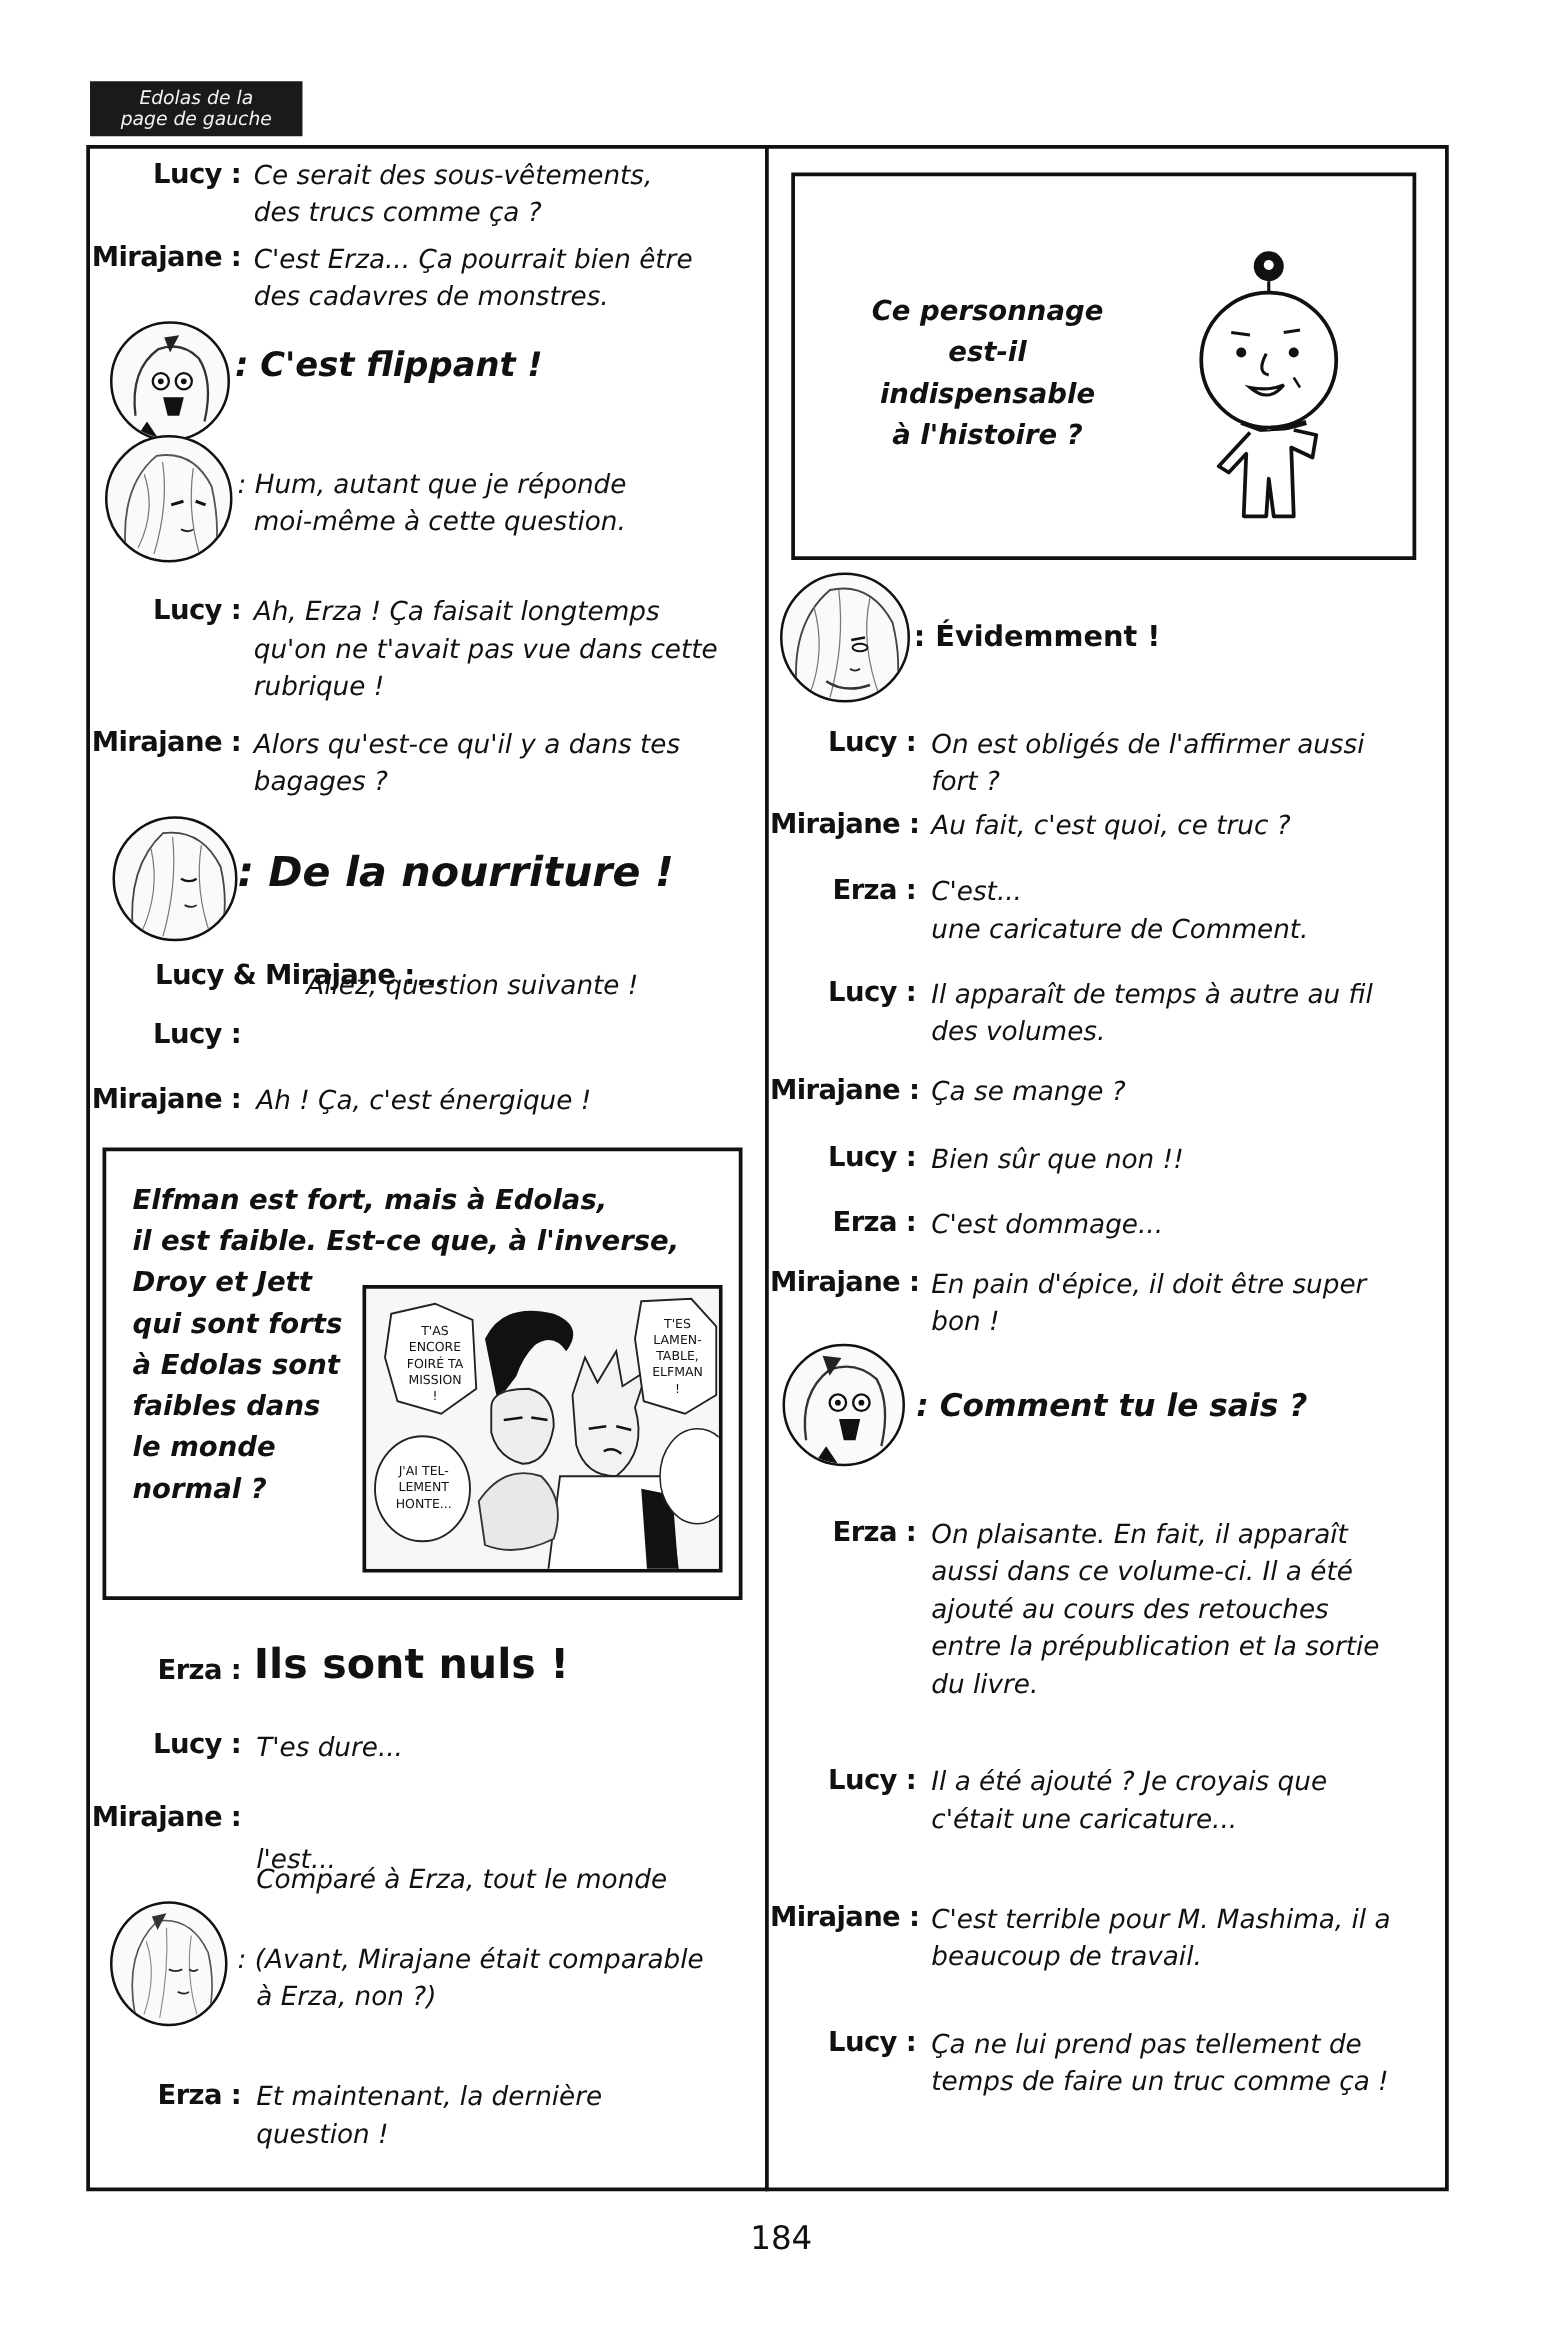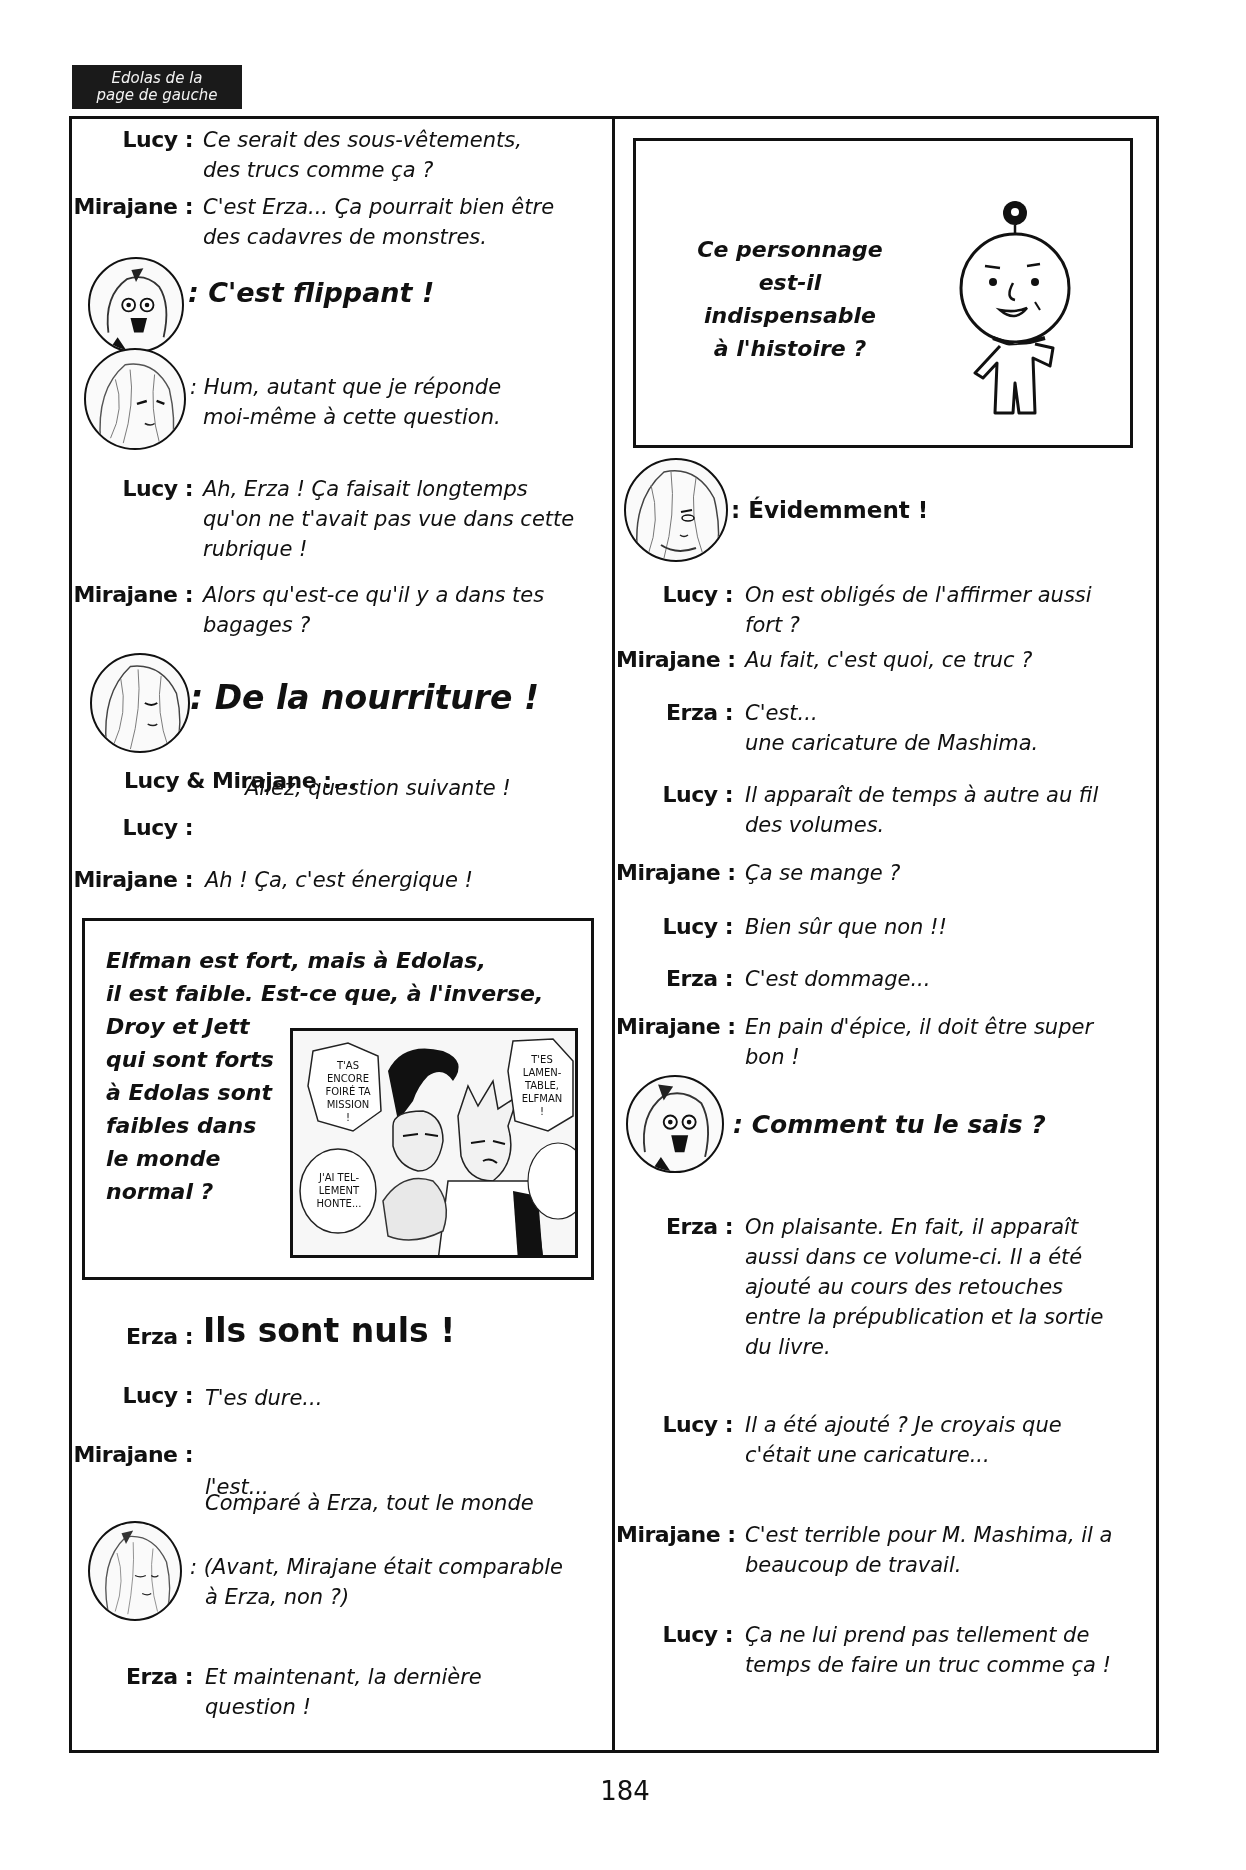--- a/index.html
+++ b/index.html
@@ -207,21 +207,21 @@
 
   <div class="spk" style="left:626px;width:107px;top:580px;">Lucy :</div>
   <div class="txt" style="left:745px;top:580px;">On est obligés de l'affirmer aussi</div>
   <div class="txt" style="left:745px;top:610px;">fort ?</div>
 
   <div class="spk" style="left:616px;width:117px;top:645px;">Mirajane :</div>
   <div class="txt" style="left:745px;top:645px;">Au fait, c'est quoi, ce truc ?</div>
 
   <div class="spk" style="left:626px;width:107px;top:698px;">Erza :</div>
   <div class="txt" style="left:745px;top:698px;">C'est...</div>
-  <div class="txt" style="left:745px;top:728px;">une caricature de Mashima.</div>
+  <div class="txt" style="left:745px;top:728px;">une caricature de Comment.</div>
 
   <div class="spk" style="left:626px;width:107px;top:780px;">Lucy :</div>
   <div class="txt" style="left:745px;top:780px;">Il apparaît de temps à autre au fil</div>
   <div class="txt" style="left:745px;top:810px;">des volumes.</div>
 
   <div class="spk" style="left:616px;width:117px;top:858px;">Mirajane :</div>
   <div class="txt" style="left:745px;top:858px;">Ça se mange ?</div>
 
   <div class="spk" style="left:626px;width:107px;top:912px;">Lucy :</div>
   <div class="txt" style="left:745px;top:912px;">Bien sûr que non !!</div>

